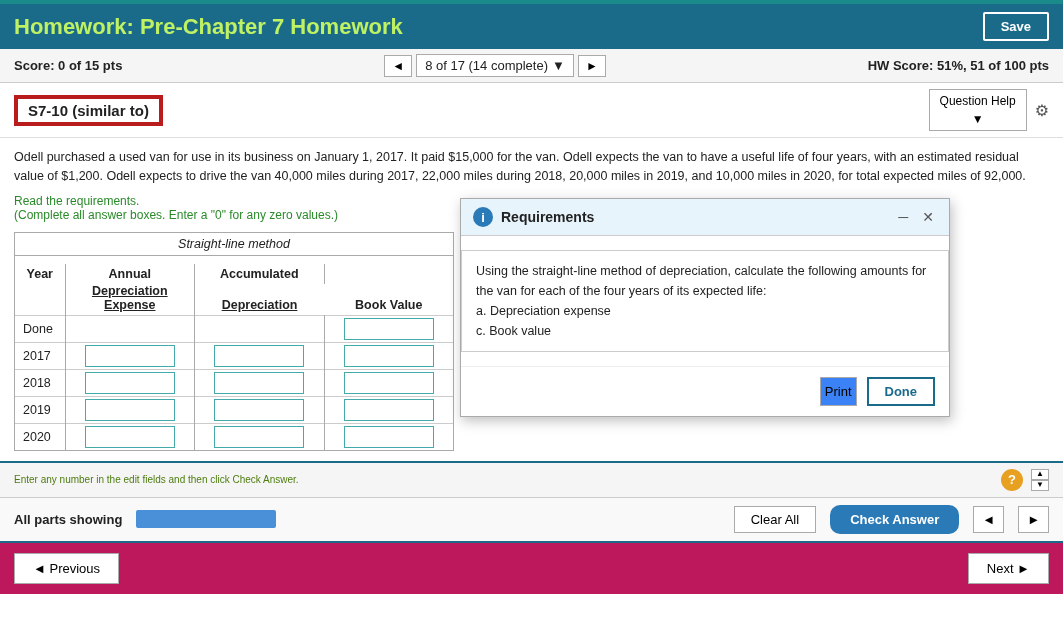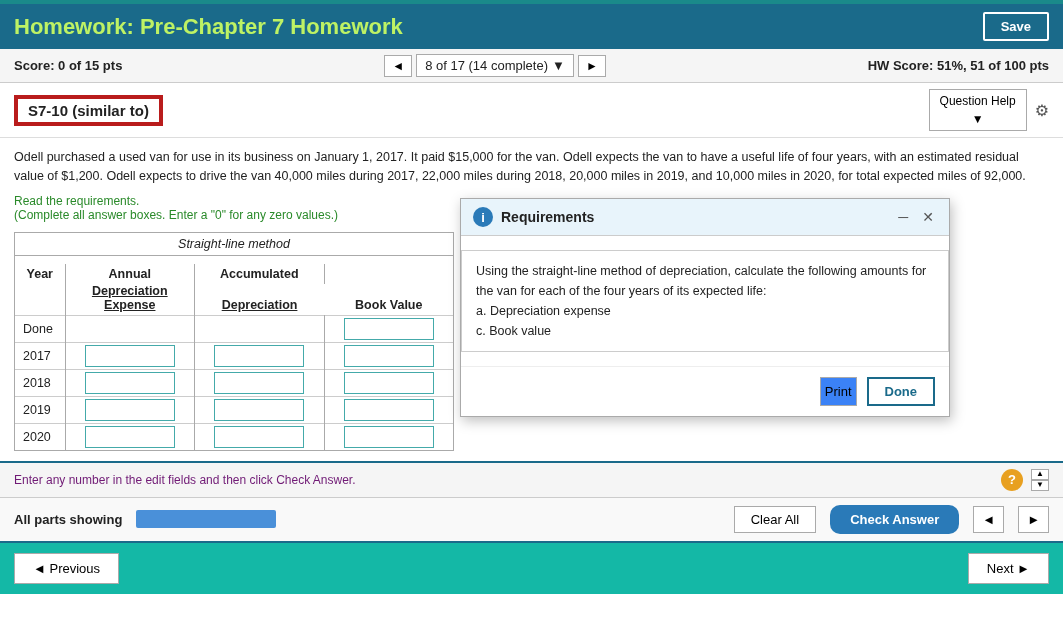--- a/index.html
+++ b/index.html
@@ -52,35 +52,35 @@
     .popup-controls { display: flex; align-items: center; gap: 8px; }
     .minimize-btn, .close-btn { cursor: pointer; font-size: 14px; color: #555; background: none; border: none; padding: 0 3px; }
     .popup-body { padding: 14px 0; font-size: 12.5px; line-height: 1.6; }
     .popup-body-inner { border: 1px solid #ccc; padding: 10px 14px; background: #fff; }
     .popup-footer { padding: 10px 14px; display: flex; justify-content: flex-end; gap: 10px; border-top: 1px solid #eee; }
     .print-btn { background: #3b82f6; border: 1px solid #aaa; padding: 5px 4px; font-size: 13px; cursor: pointer; }
     .done-btn { background: #fff; border: 2px solid #1a6a8a; color: #1a6a8a; padding: 5px 16px; font-size: 13px; cursor: pointer; font-weight: bold; }
 
     
     .bottom-bar { background: #f5f5f5; border-top: 2px solid #1a6a8a; padding: 6px 14px; display: flex; align-items: center; gap: 8px; margin-top: 6px; }
-    .bottom-bar-text { font-size: 12px; color: #701a75; flex: 1; }
+    .bottom-bar-text { font-size: 10px; color: #4d7c0f; flex: 1; }
     .help-circle { width: 22px; height: 22px; background: #e8a020; border-radius: 50%; color: #fff; display: flex; align-items: center; justify-content: center; font-weight: bold; font-size: 13px; cursor: pointer; margin-left: auto; }
     .spinner-btns { display: flex; flex-direction: column; gap: 0; }
     .spin-btn { background: #fff; border: 1px solid #aaa; width: 18px; height: 11px; font-size: 8px; cursor: pointer; display: flex; align-items: center; justify-content: center; line-height: 1; }
 
     
     .all-parts-row { background: #f9f9f9; border-top: 1px solid #ccc; padding: 7px 14px; display: flex; align-items: center; gap: 14px; }
     .all-parts-label { font-weight: bold; font-size: 13px; white-space: nowrap; }
     .progress-bar-outer { width: 140px; height: 18px; background: #4a90d9; border-radius: 2px; }
     .clear-all-btn { background: #fff; border: 1px solid #aaa; padding: 5px 16px; font-size: 13px; cursor: pointer; margin-left: auto; }
     .check-answer-btn { background: #2a7ab8; border: none; color: #fff; padding: 7px 20px; font-size: 13px; cursor: pointer; font-weight: bold; border-radius: 10px; }
     .nav-arrow-btn { background: #fff; border: 1px solid #aaa; padding: 5px 8px; font-size: 13px; cursor: pointer; }
 
     
-    .footer-nav { border-top: 2px solid #1a6a8a; padding: 10px 14px; display: flex; justify-content: space-between; align-items: center; background: #14b8a6; }
+    .footer-nav { border-top: 2px solid #1a6a8a; padding: 10px 14px; display: flex; justify-content: space-between; align-items: center; background: #be185d; }
     .prev-btn, .next-btn { background: #fff; border: 1px solid #aaa; padding: 7px 18px; font-size: 13px; cursor: pointer; display: flex; align-items: center; gap: 6px; }
 
     .teal-bar { height: 4px; background: #1a8a8a; }
   </style>
 </head>
 <body>
 
 <div class="teal-bar"></div>
 <div class="header">
   <span class="header-title">Homework: Pre-Chapter 7 Homework</span>

